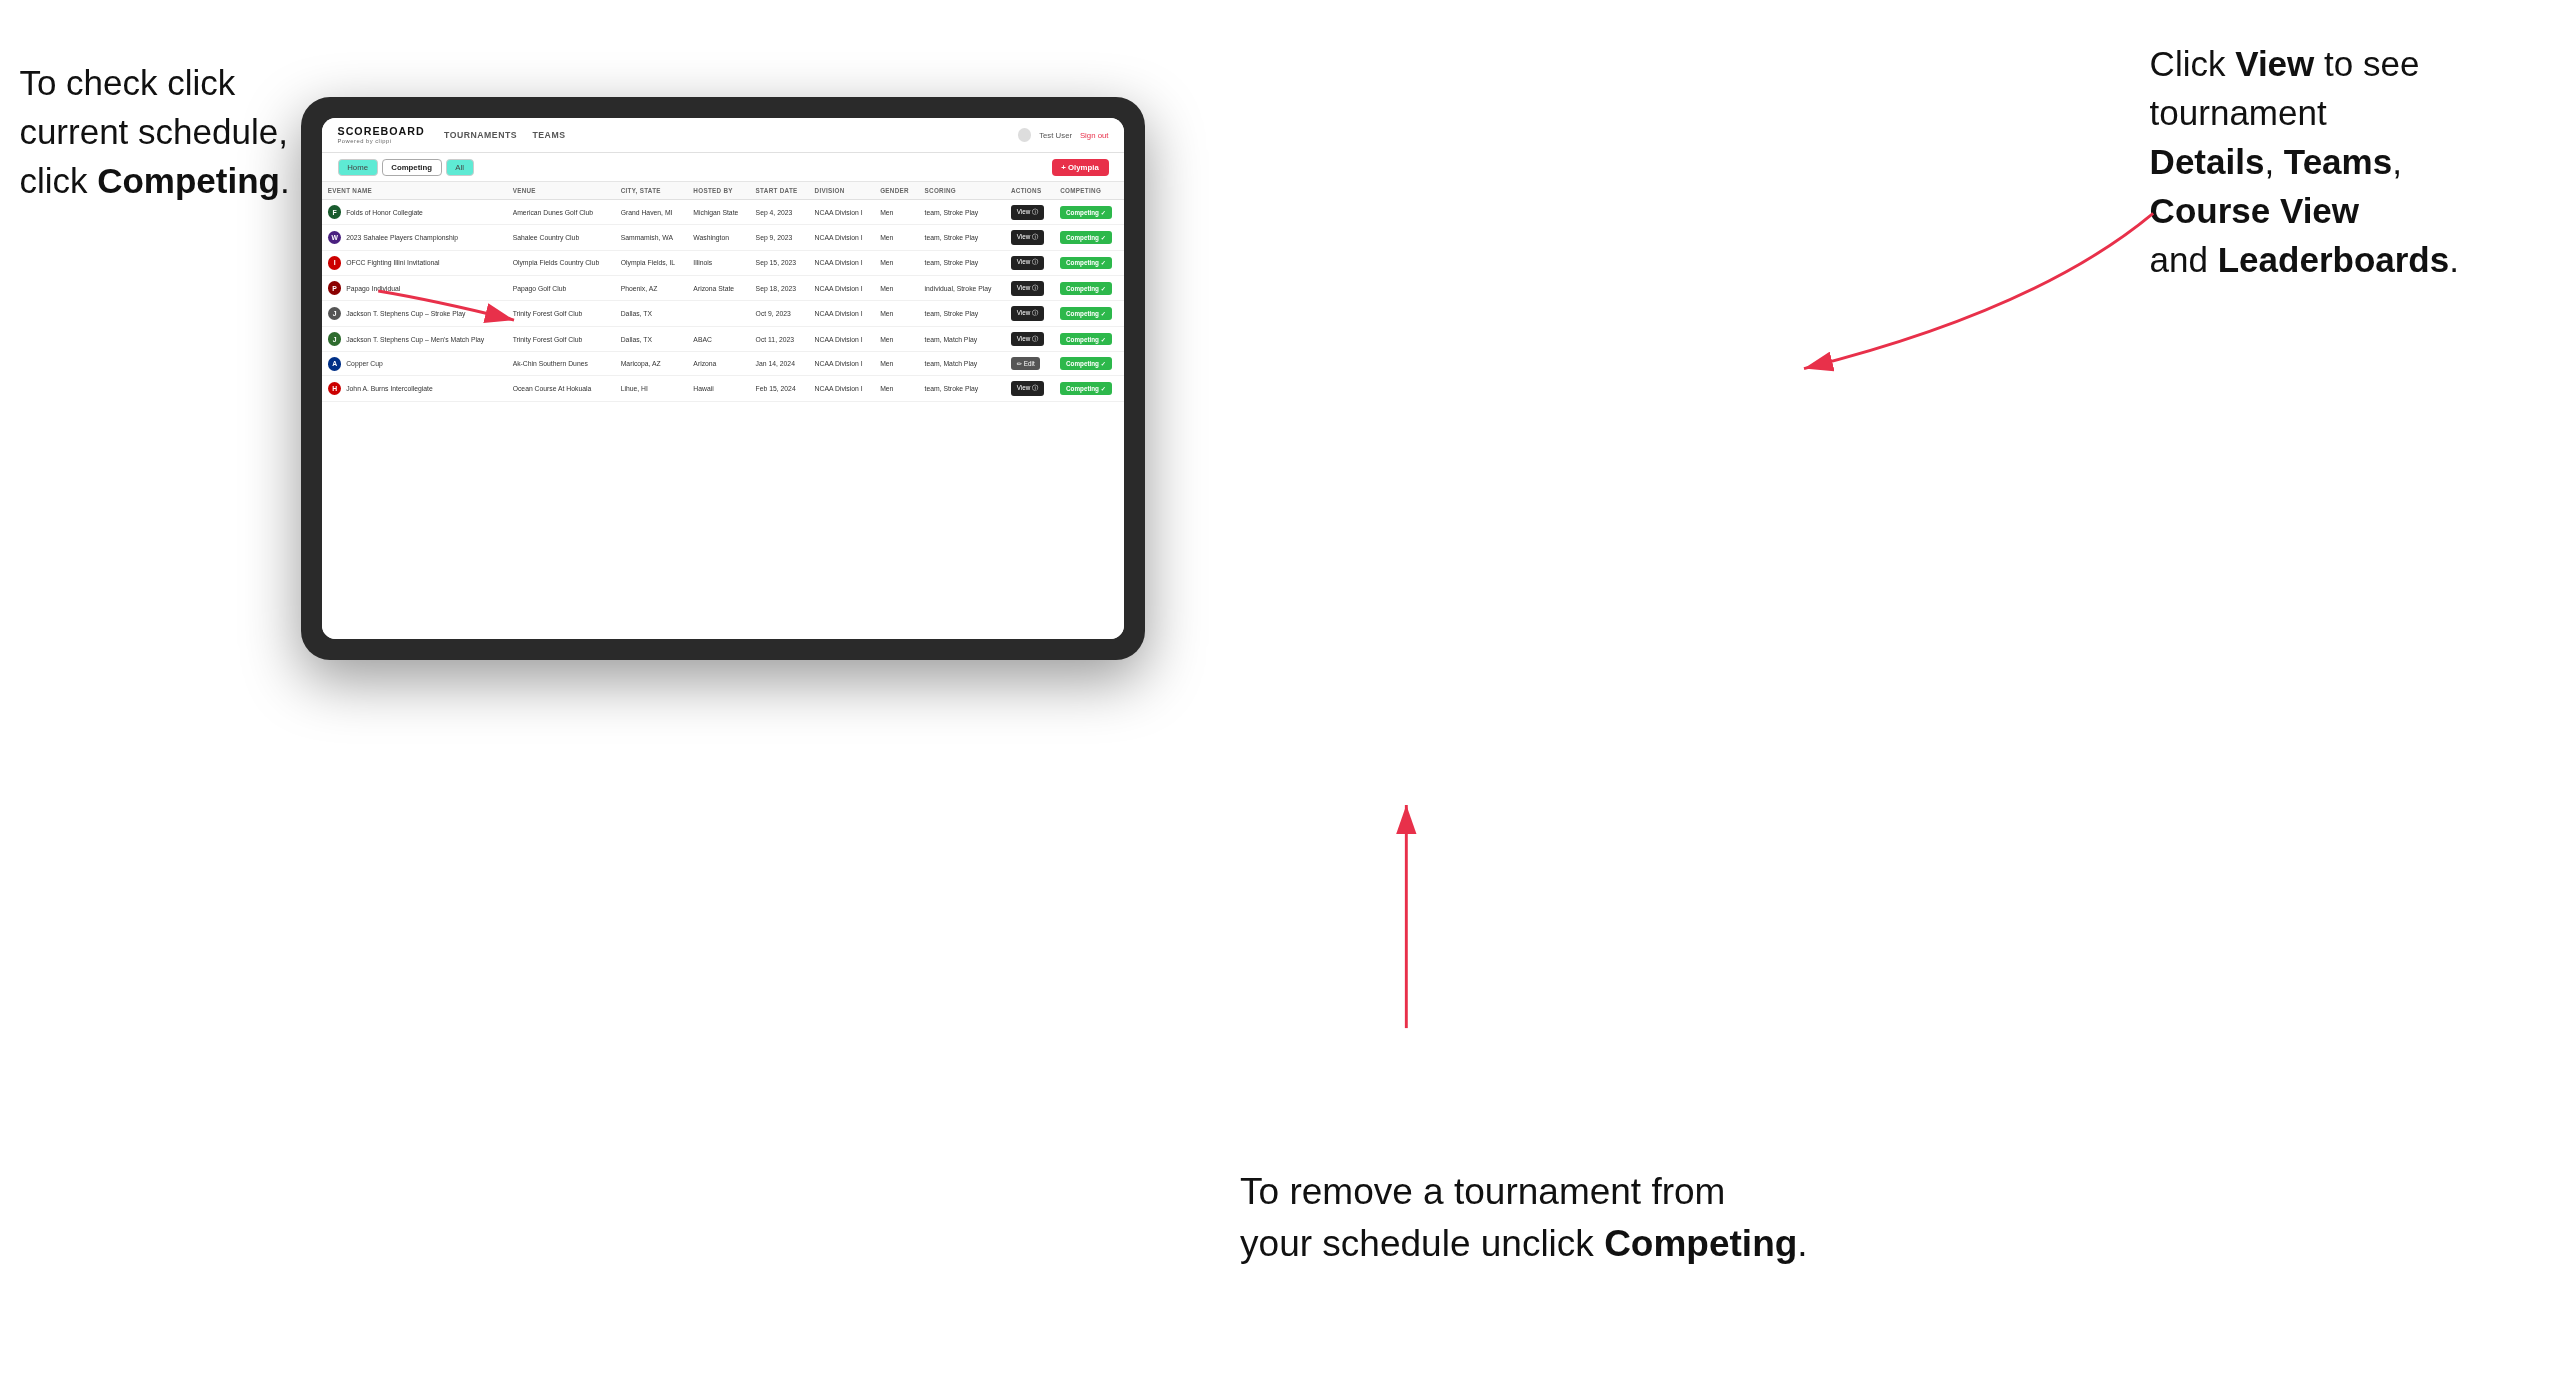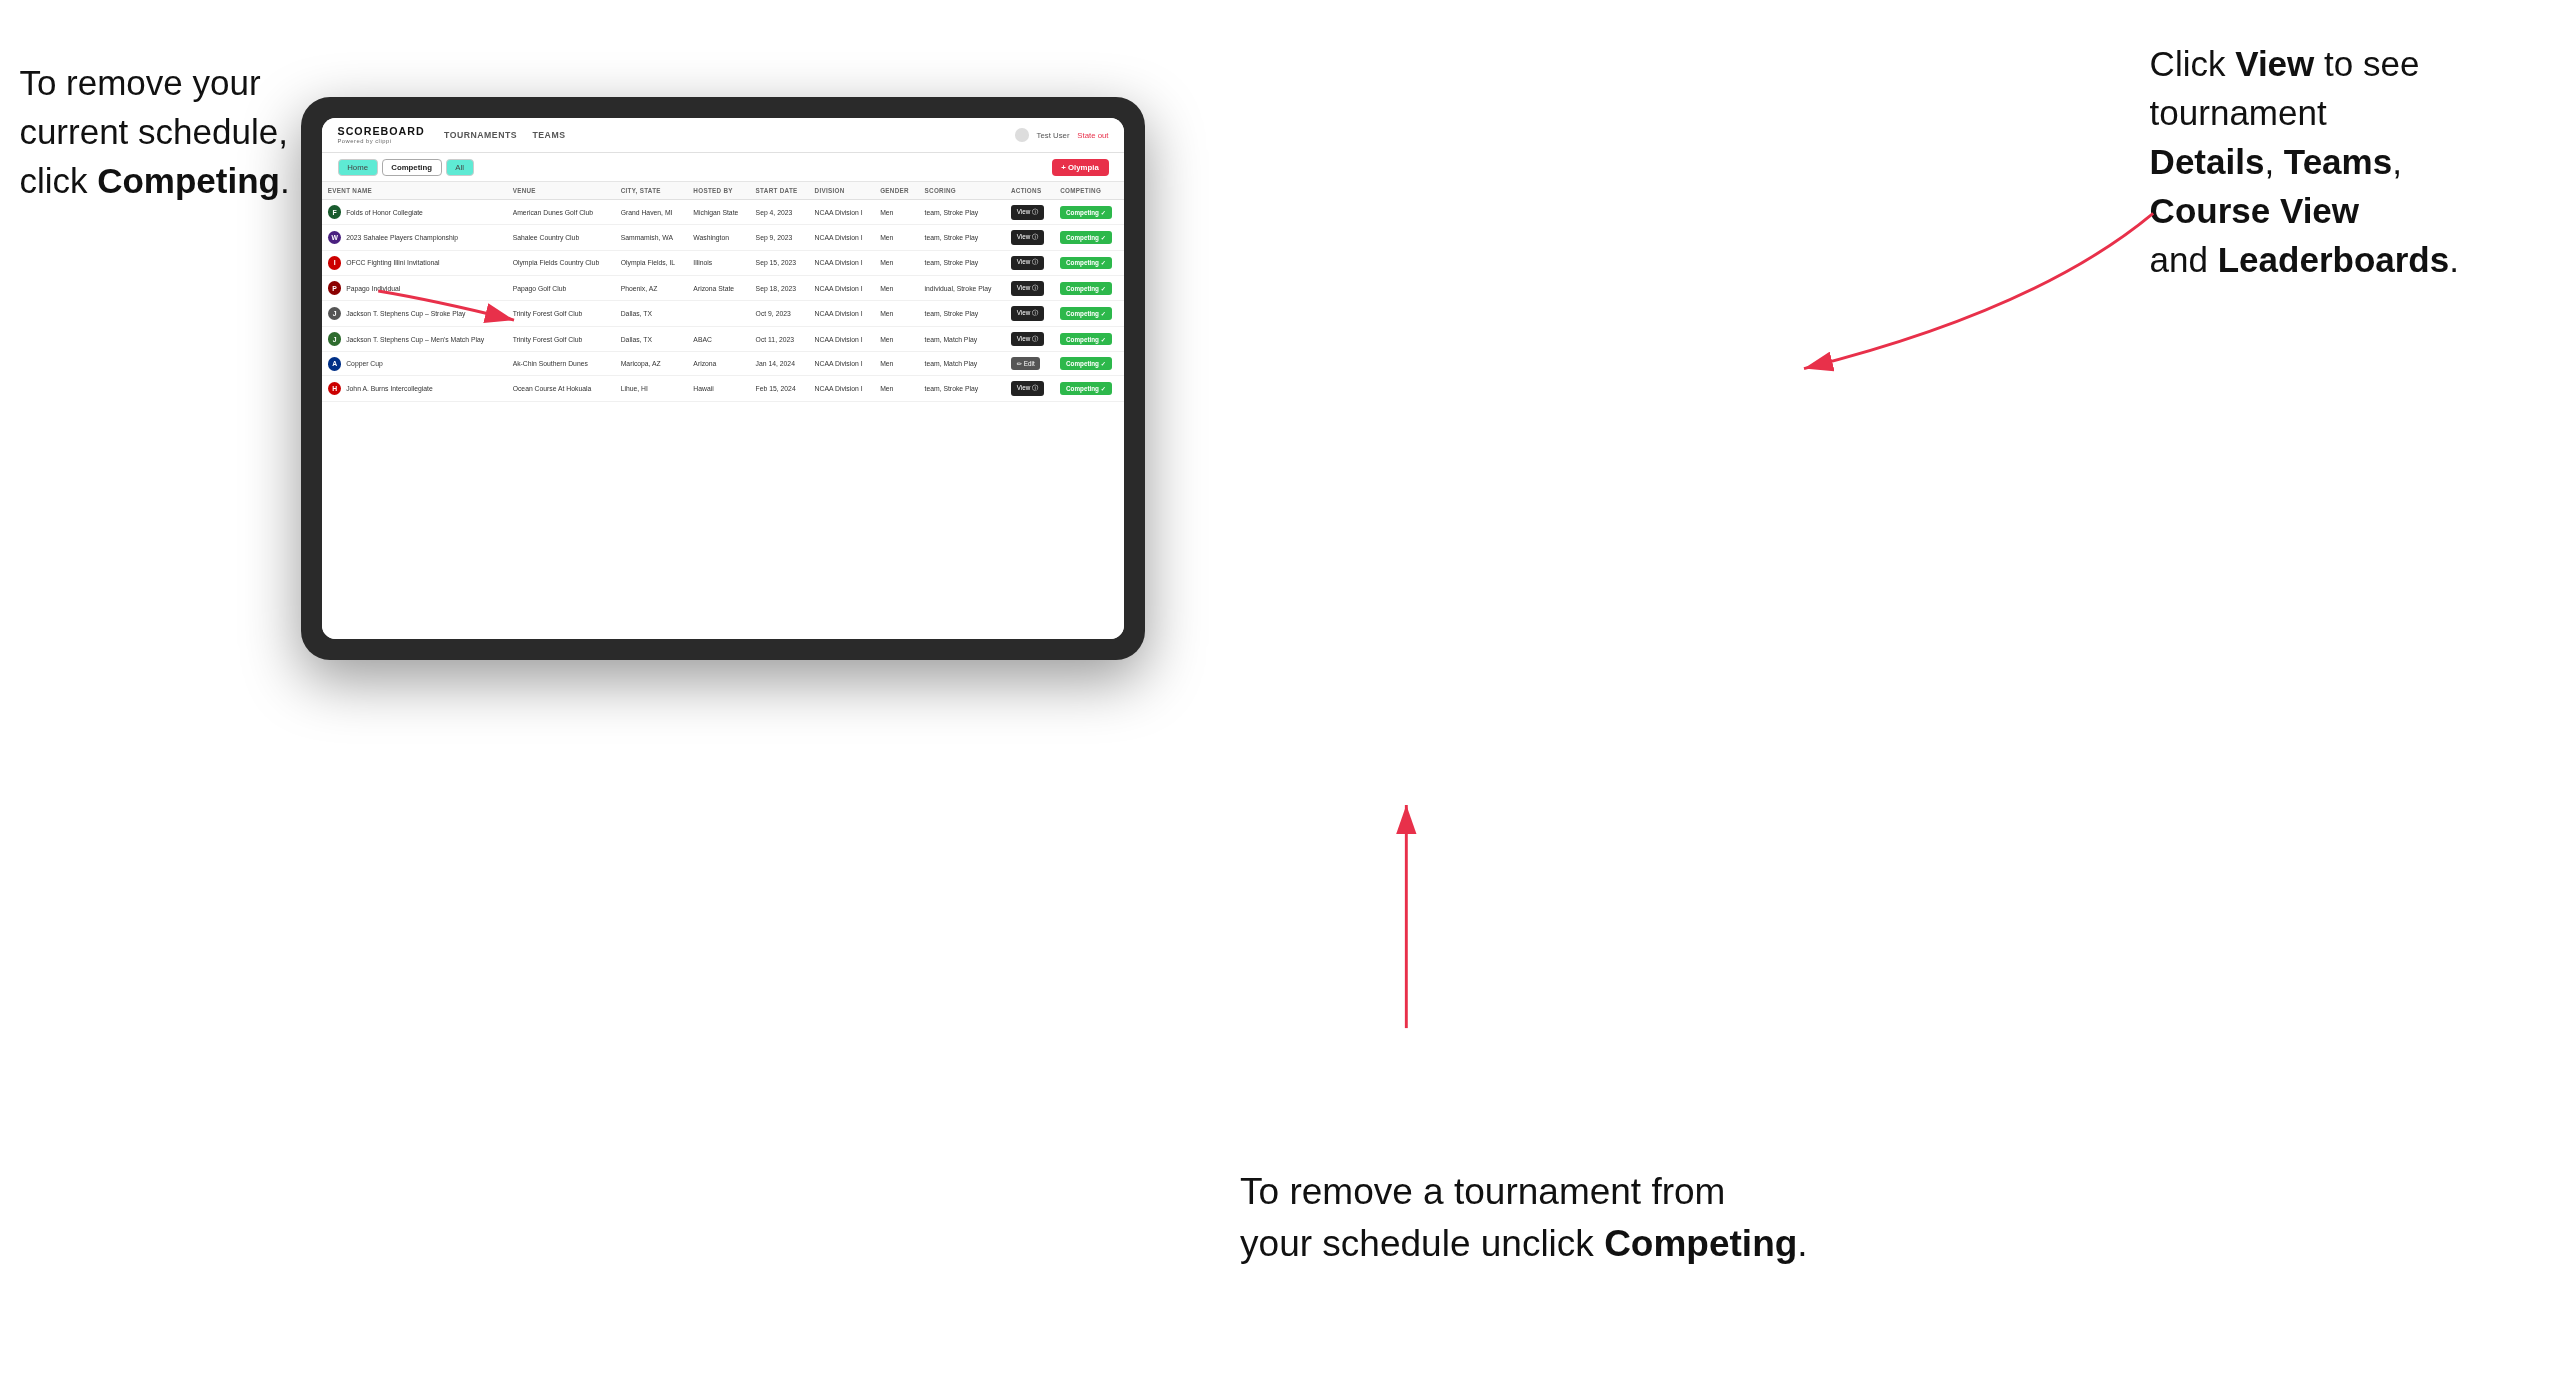--- a/index.html
+++ b/index.html
@@ -256,21 +256,21 @@
       left: 0;
       width: 2576px;
       height: 1386px;
       pointer-events: none;
     }
   </style>
 </head>
 <body>
 
 <div class="annotation annotation-topleft">
-  <span>To remove your</span><br>
+  <span>To check click</span><br>
   <span>current schedule,</span><br>
   <span>click </span><strong>Competing</strong><span>.</span>
 </div>
 
 <div class="annotation annotation-topright">
   <span>Click </span><strong>View</strong><span> to see</span><br>
   <span>tournament</span><br>
   <strong>Details</strong><span>, </span><strong>Teams</strong><span>,</span><br>
   <strong>Course View</strong><br>
   <span> and </span><strong>Leaderboards</strong><span>.</span>
@@ -289,21 +289,21 @@
         <span class="brand-title">SCOREBOARD</span>
         <span class="brand-sub">Powered by clippi</span>
       </div>
       <div class="nav-links">
         <span class="nav-link">TOURNAMENTS</span>
         <span class="nav-link">TEAMS</span>
       </div>
       <div class="nav-right">
         <span class="nav-user-icon"></span>
         <span>Test User</span>
-        <span style="color:#e8304a;cursor:pointer;">State out</span>
+        <span style="color:#e8304a;cursor:pointer;">Sign out</span>
       </div>
     </div>
 
     <div class="subheader">
       <button class="filter-btn">Home</button>
       <button class="filter-btn active">Competing</button>
       <button class="filter-btn">All</button>
       <div class="spacer"></div>
       <button class="create-btn">+ Olympia</button>
     </div>

